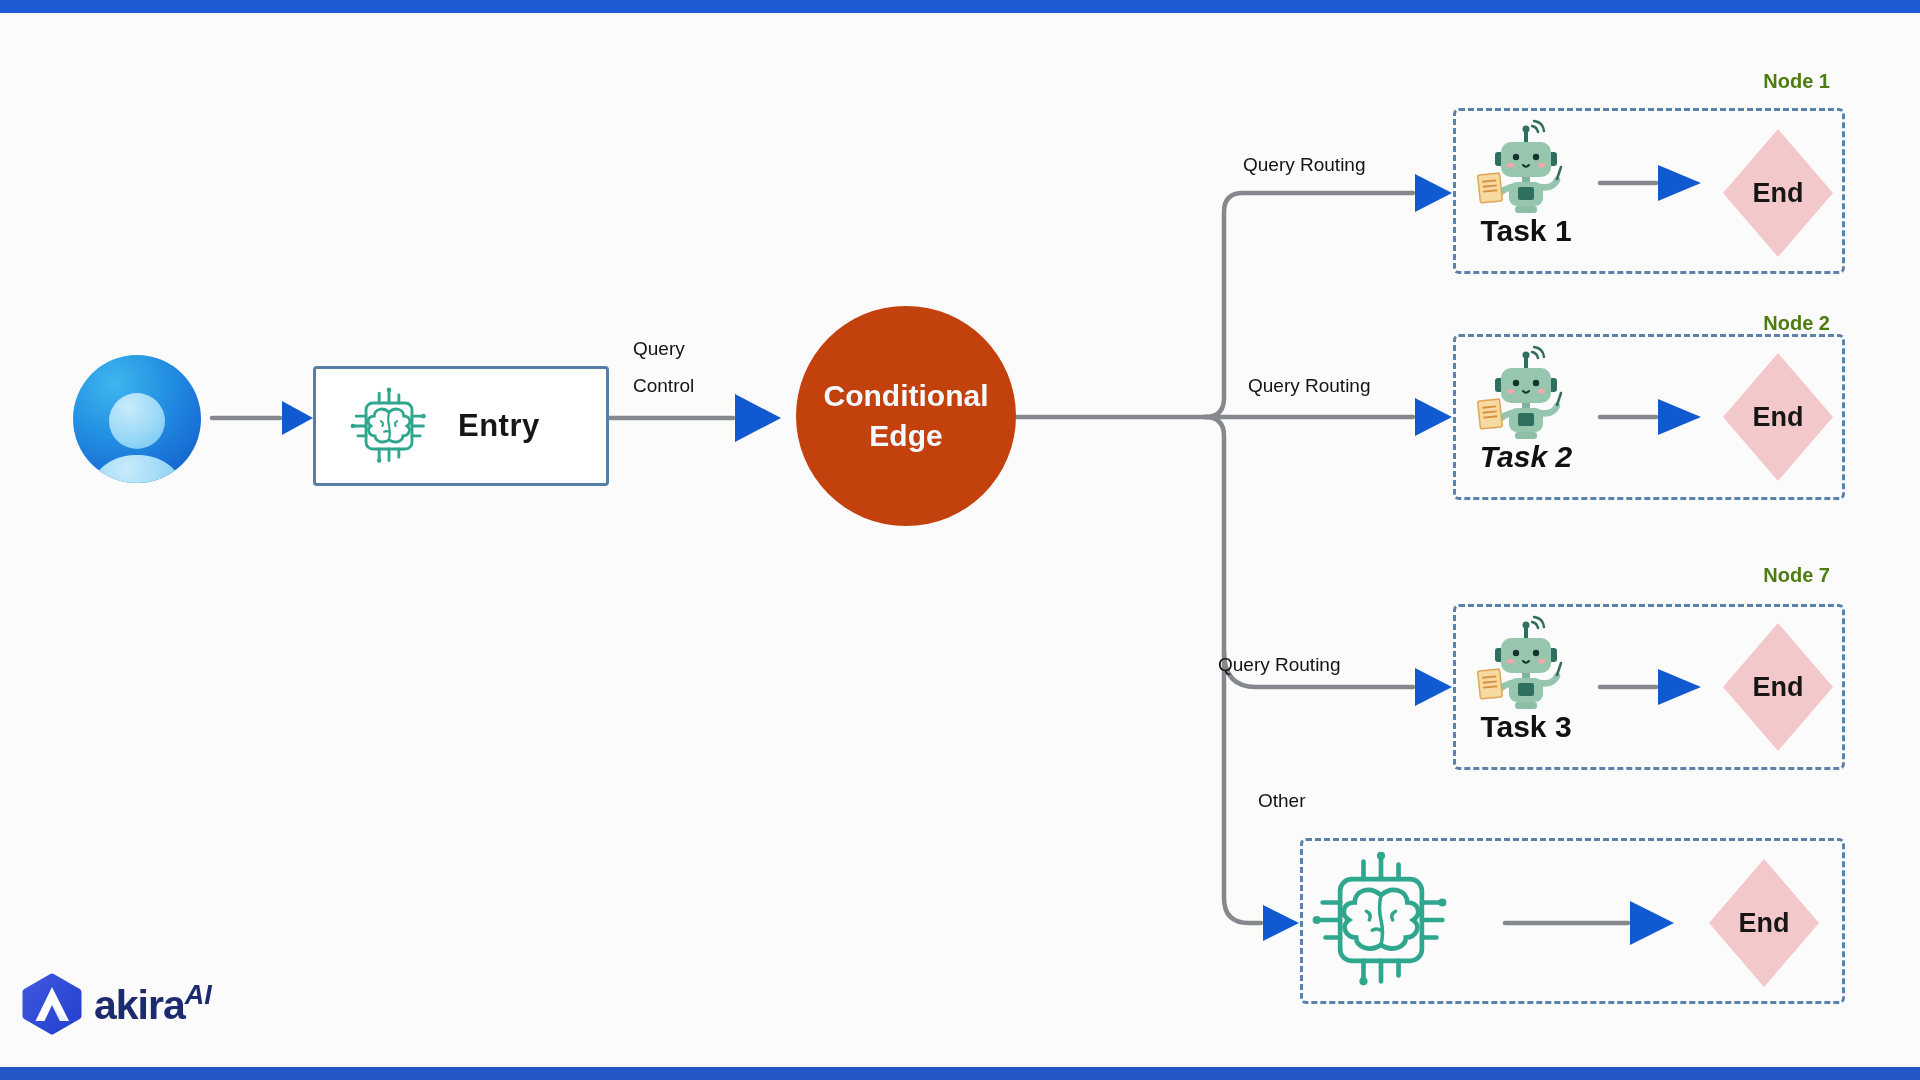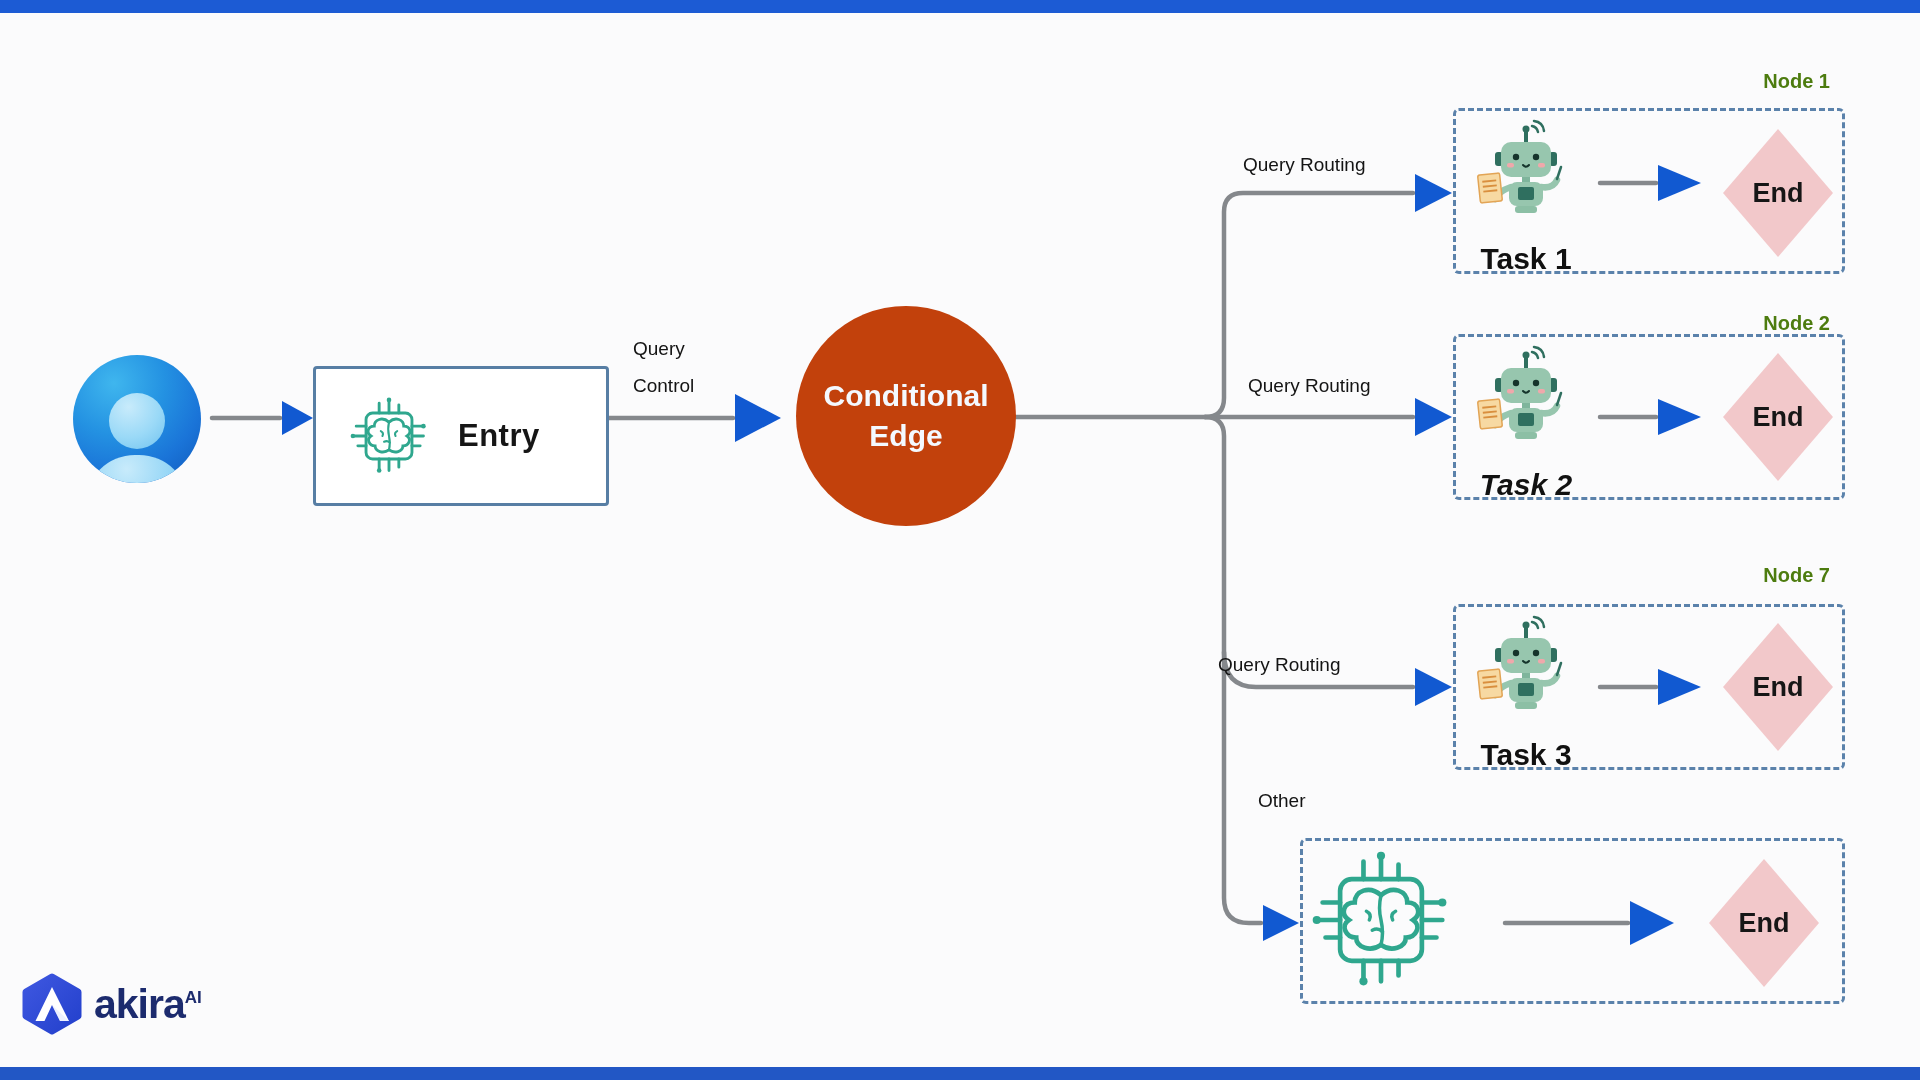--- a/index.html
+++ b/index.html
@@ -24,21 +24,21 @@
     position:absolute;left:50%;top:30%;width:56px;height:56px;margin-left:-28px;border-radius:50%;
     background:radial-gradient(circle at 35% 25%, #c8ebfb 0%, #9ad9f7 55%, #6fc2ef 100%);
   }
   .avatar .shoulders{
     position:absolute;left:50%;top:78%;width:104px;height:70px;margin-left:-52px;border-radius:50px 50px 0 0;
     background:radial-gradient(circle at 40% 20%, #c8ebfb 0%, #93d5f6 55%, #65bbec 100%);
   }
 
   
   .entry-box{
-    position:absolute;left:313px;top:366px;width:296px;height:140px;
+    position:absolute;left:313px;top:366px;width:296px;height:120px;
     background:#ffffff;border:3px solid #577ea4;border-radius:4px;
     display:flex;align-items:center;box-sizing:border-box;
   }
   .entry-box .icon-wrap{margin-left:32px;width:82px;height:82px;}
   .entry-label{font-size:31px;font-weight:bold;color:#161616;margin-left:28px;letter-spacing:.5px;}
 
   
   .cond-circle{
     position:absolute;left:796px;top:306px;width:220px;height:220px;border-radius:50%;
     background:#c2410c;display:flex;flex-direction:column;align-items:center;justify-content:center;
@@ -49,37 +49,37 @@
   .edge-label{position:absolute;font-size:19px;line-height:37px;color:#141414;white-space:nowrap;}
 
   
   .node-box{
     position:absolute;border:3px dashed #5b82ab;border-radius:6px;background:transparent;box-sizing:border-box;
   }
   .node-tag{
     position:absolute;font-size:20px;font-weight:bold;color:#4d7c0f;text-align:right;white-space:nowrap;
   }
 
-  .agent-group{position:absolute;width:132px;display:flex;flex-direction:column;align-items:center;gap:28px;}
+  .agent-group{position:absolute;width:132px;display:flex;flex-direction:column;align-items:center;}
   .task-label{font-size:30px;font-weight:bold;color:#111;margin-top:0px;white-space:nowrap;}
 
   .diamond{
     position:absolute;width:110px;height:128px;
     background:#f2c8ca;
     clip-path:polygon(50% 0, 100% 50%, 50% 100%, 0 50%);
     display:flex;align-items:center;justify-content:center;
   }
   .diamond span{font-size:27px;font-weight:bold;color:#161616;}
 
   .other-icon{position:absolute;left:1308px;top:847px;width:146px;height:146px;}
 
   
   .brand{position:absolute;left:20px;top:972px;display:flex;align-items:center;}
   .brand-text{font-size:41px;font-weight:800;color:#1c2b6e;letter-spacing:-1px;margin-left:10px;}
-  .brand-text sup{font-size:17px;font-weight:800;letter-spacing:0;}
+  .brand-text sup{font-size:27px;font-weight:800;letter-spacing:0;font-style:italic;}
 </style>
 </head>
 <body>
 
 <div class="canvas">
 
   <div class="topbar"></div>
   <div class="bottombar"></div>
 
   <svg class="connector-layer" viewBox="0 0 1920 1080" xmlns="http://www.w3.org/2000/svg">

